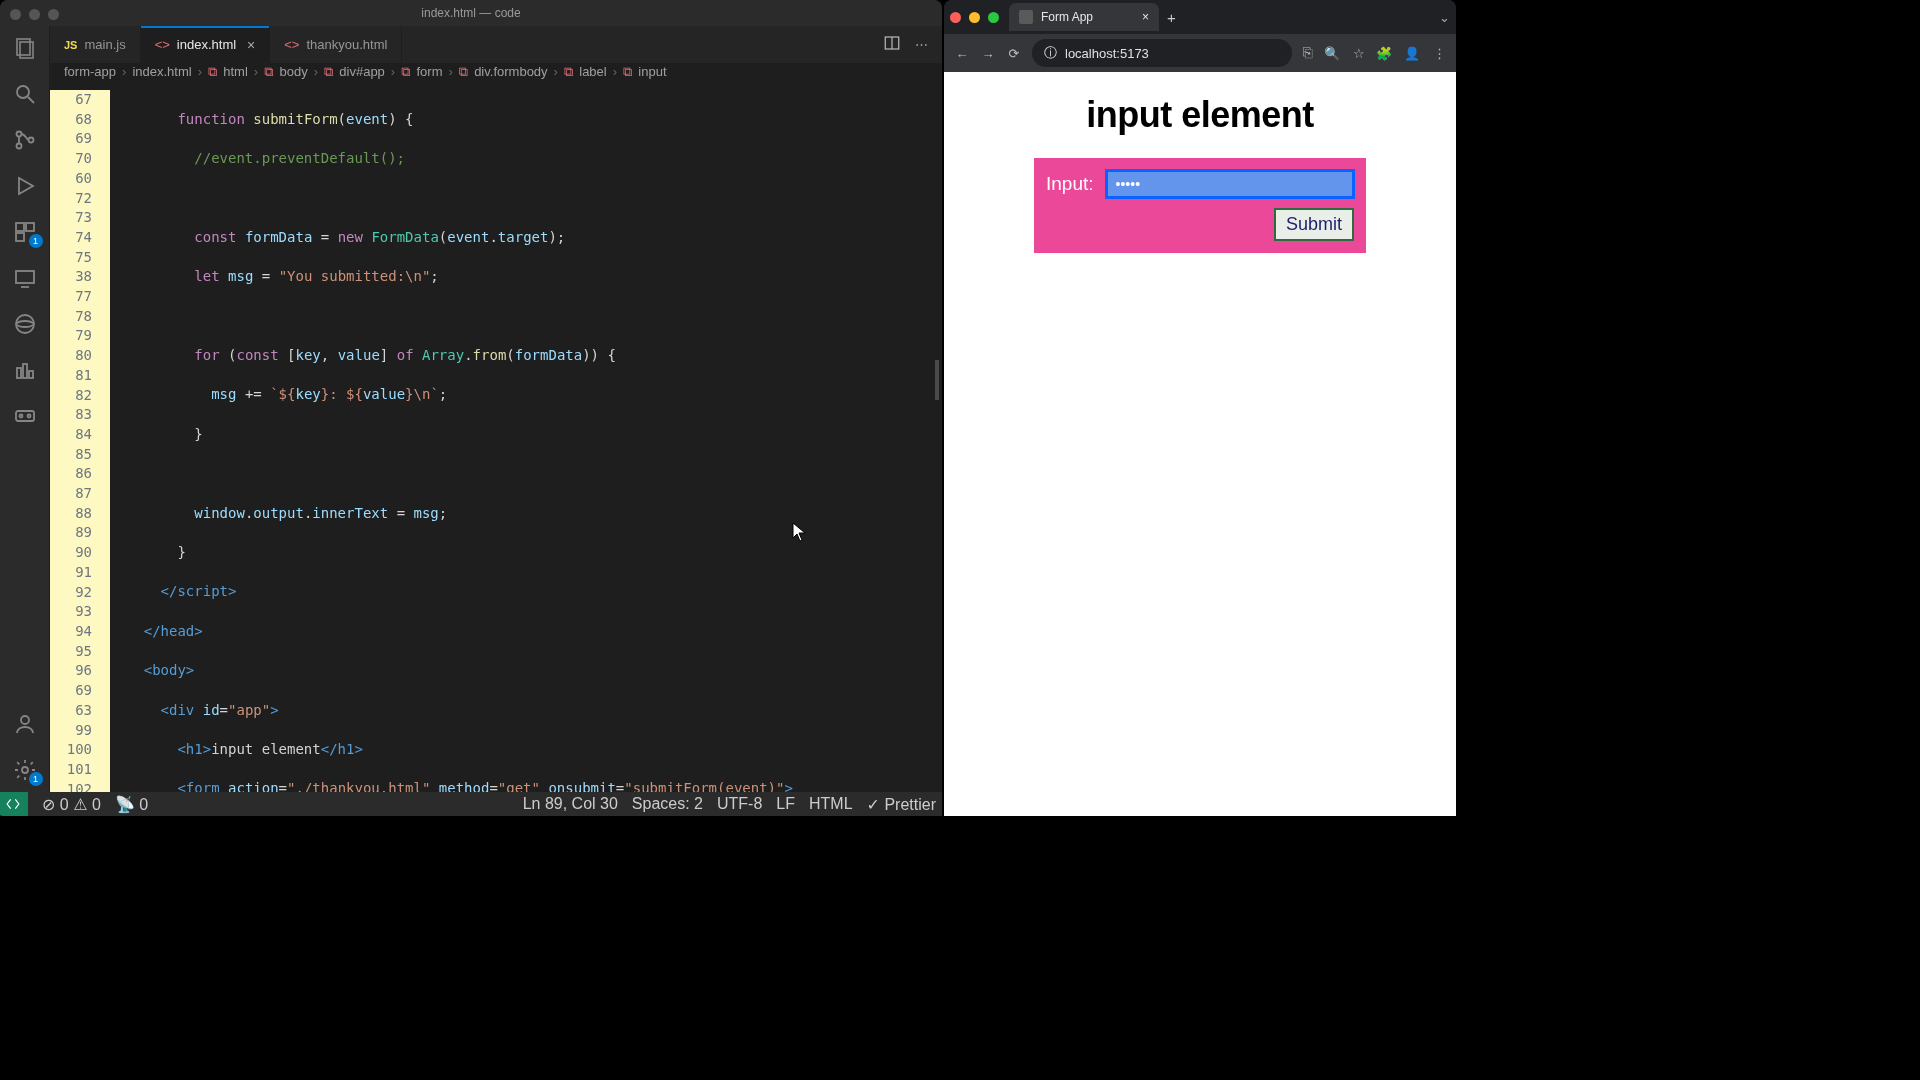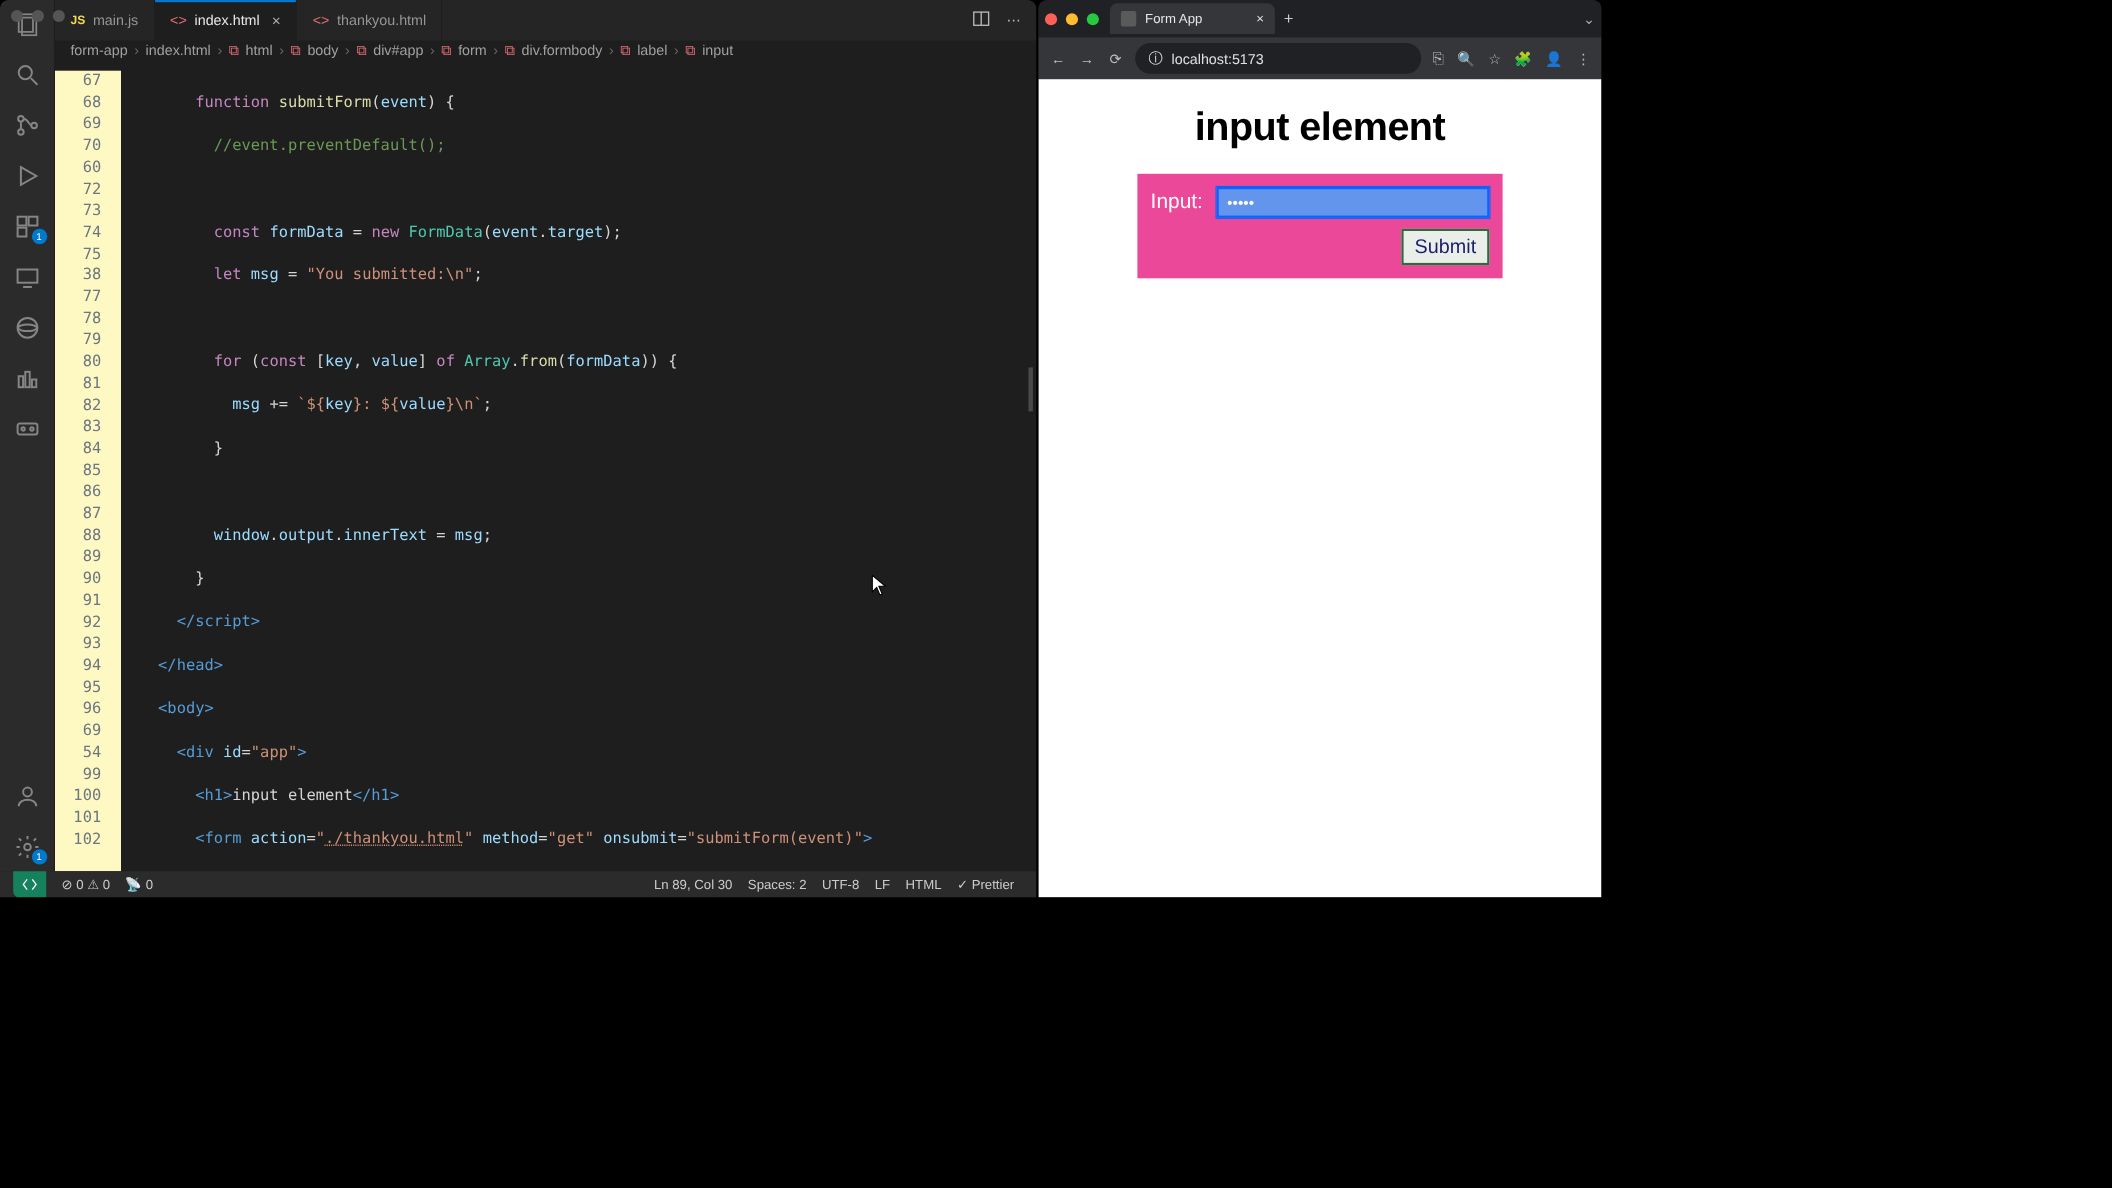--- a/index.html
+++ b/index.html
@@ -104,22 +104,22 @@
     white-space: pre;
     position:relative;
   }
   .code .line { height:19.7px; }
   
   .kw{color:#c586c0;} .fn{color:#dcdcaa;} .var{color:#9cdcfe;} .type{color:#4ec9b0;} .str{color:#ce9178;} .com{color:#6a9955;} .tag{color:#569cd6;}
   .attr{color:#9cdcfe;} .pun{color:#d4d4d4;} .op{color:#d4d4d4;}
   .link{color:#ce9178; text-decoration:underline; text-decoration-style:dotted;}
   .statusbar {
     height:24px; background:#2b2b2b; color:#ccc;
-    display:flex; align-items:center; font-size:12px;
-    padding:0 20px; gap:14px;
+    display:flex; align-items:center; font-size:16px;
+    padding:0 6px; gap:14px;
   }
   .statusbar .remote { background:#16825d; color:#fff; padding:0 8px; margin:-0 0 0 -8px; height:100%; display:flex;align-items:center; border-radius:0 0 0 6px;}
   .statusbar .spacer{flex:1;}
 
   
   .cursor {
     position:absolute; width:14px; height:20px;
     left:792px; top:522px;
     pointer-events:none;
   }
@@ -199,20 +199,21 @@
 </style>
 </head>
 <body>
 
 <div class="vscode">
   <div class="mac-buttons">
     <div class="mac-dot"></div>
     <div class="mac-dot"></div>
     <div class="mac-dot"></div>
   </div>
+  <div class="titlebar">index.html — code</div>
 
   <div class="vscode-body">
     <div class="activitybar">
       <div class="ico"><svg viewBox="0 0 24 24" fill="none" stroke="currentColor" stroke-width="1.6">
             <rect x="4" y="3" width="13" height="16"></rect>
             <rect x="7" y="6" width="13" height="16"></rect>
           </svg></div>
       <div class="ico"><svg viewBox="0 0 24 24" fill="none" stroke="currentColor" stroke-width="1.8">
             <circle cx="10" cy="10" r="6"></circle>
             <line x1="15" y1="15" x2="21" y2="21"></line>
@@ -337,21 +338,21 @@
             <div class="line">88</div>
             <div class="line">89</div>
             <div class="line">90</div>
             <div class="line">91</div>
             <div class="line">92</div>
             <div class="line">93</div>
             <div class="line">94</div>
             <div class="line">95</div>
             <div class="line">96</div>
             <div class="line">69</div>
-            <div class="line">54</div>
+            <div class="line">63</div>
             <div class="line">99</div>
             <div class="line">100</div>
             <div class="line">101</div>
             <div class="line">102</div>
           </div>
         <div class="code" id="code">
 <div class="line">        <span class="kw">function</span> <span class="fn">submitForm</span><span class="pun">(</span><span class="var">event</span><span class="pun">) {</span></div>
 <div class="line">          <span class="com">//event.preventDefault();</span></div>
 <div class="line"></div>
 <div class="line">          <span class="kw">const</span> <span class="var">formData</span> <span class="op">=</span> <span class="kw">new</span> <span class="type">FormData</span><span class="pun">(</span><span class="var">event</span><span class="pun">.</span><span class="var">target</span><span class="pun">);</span></div>

